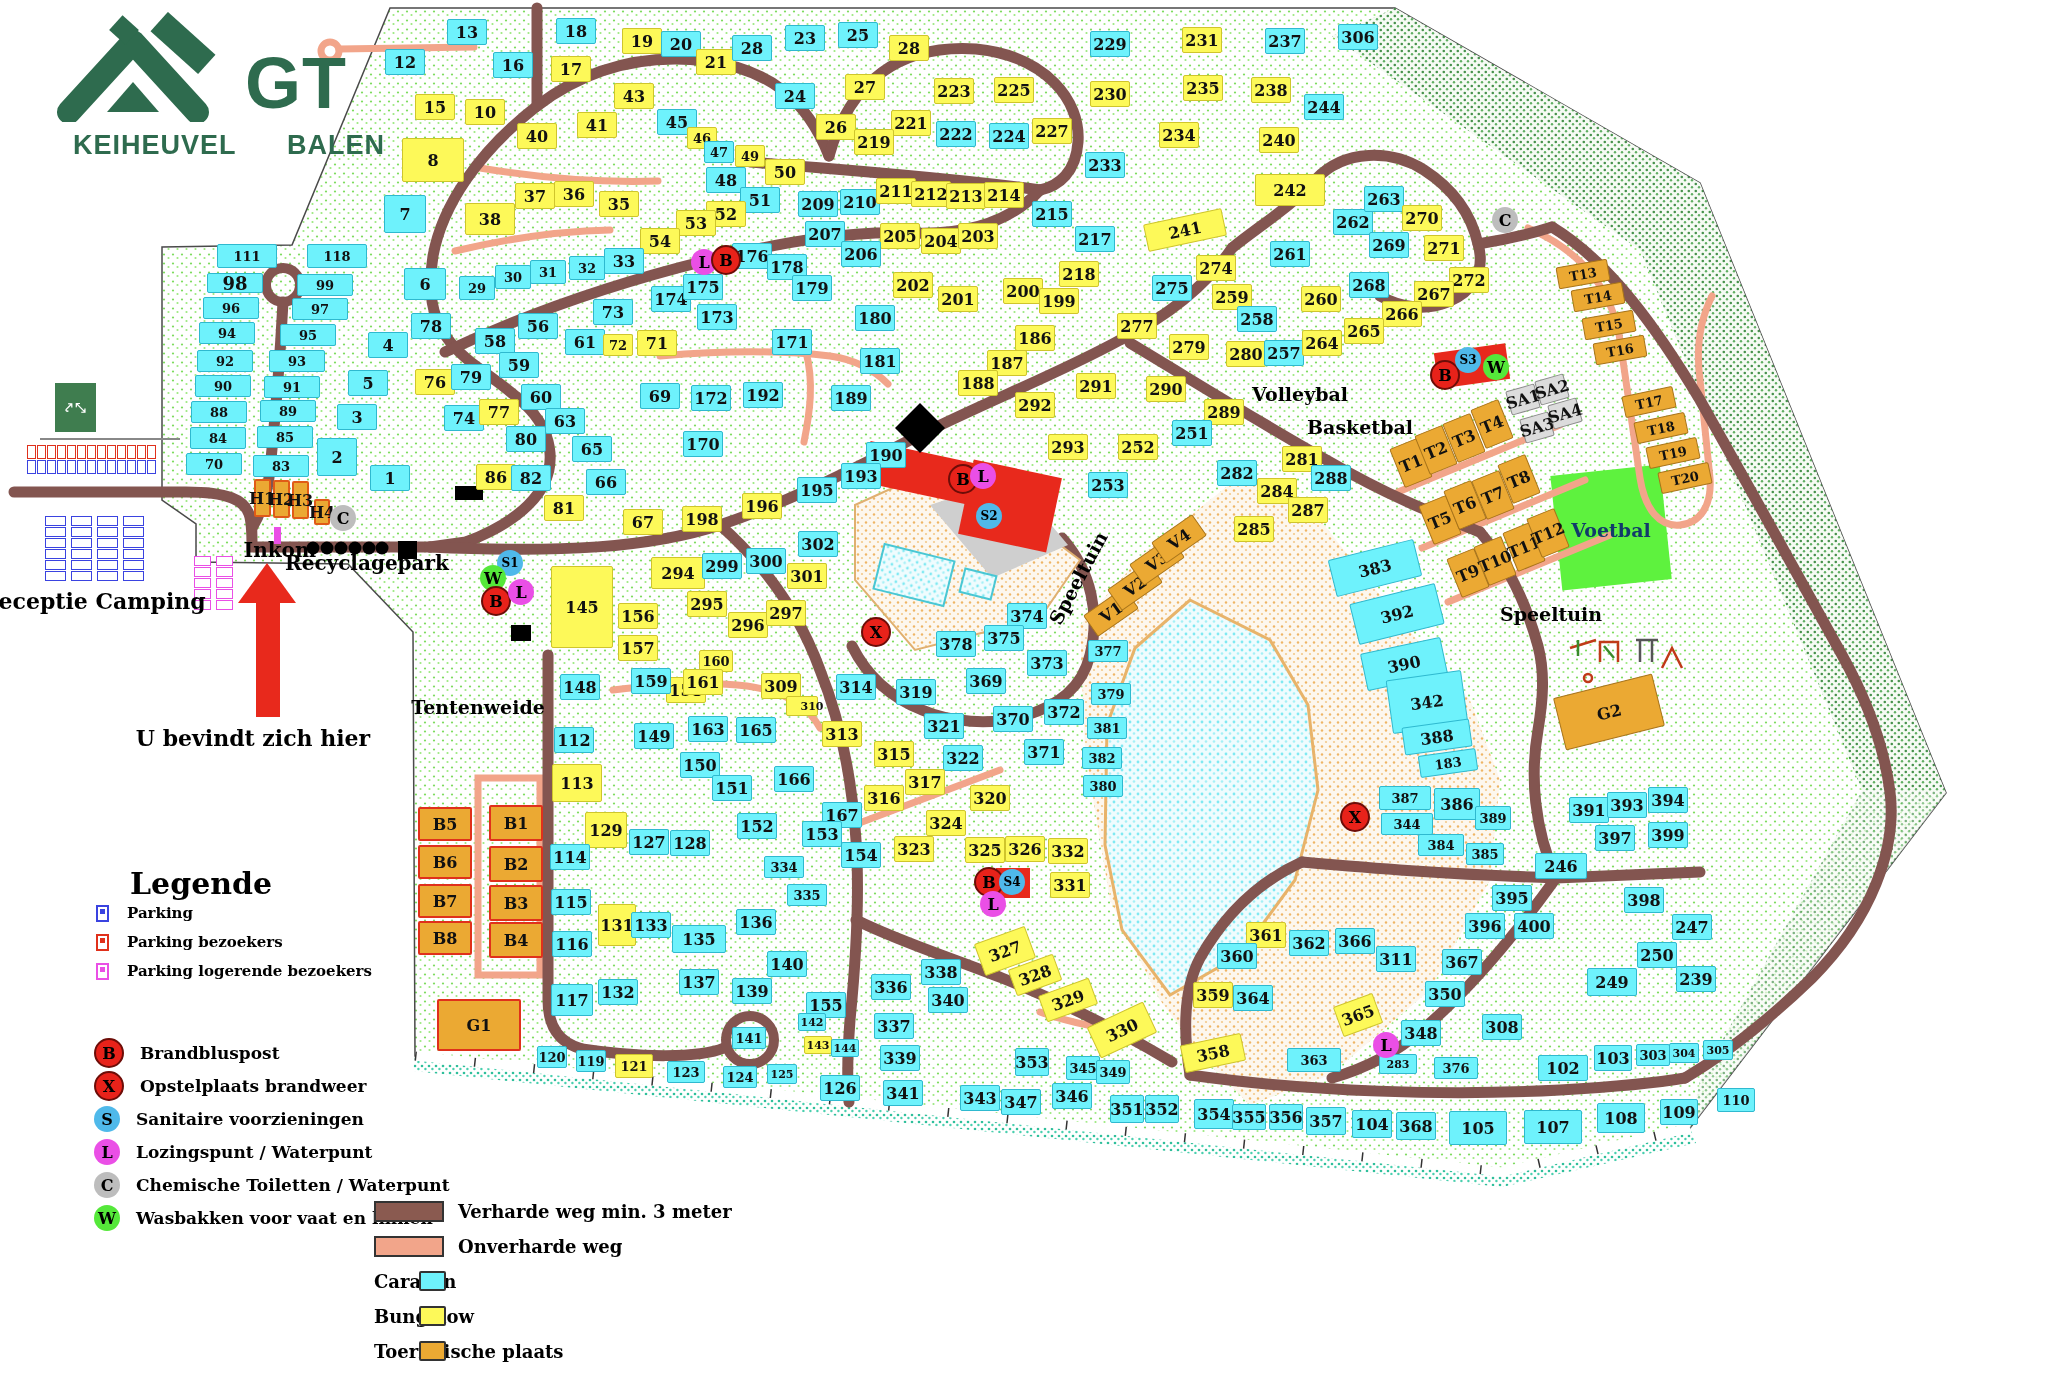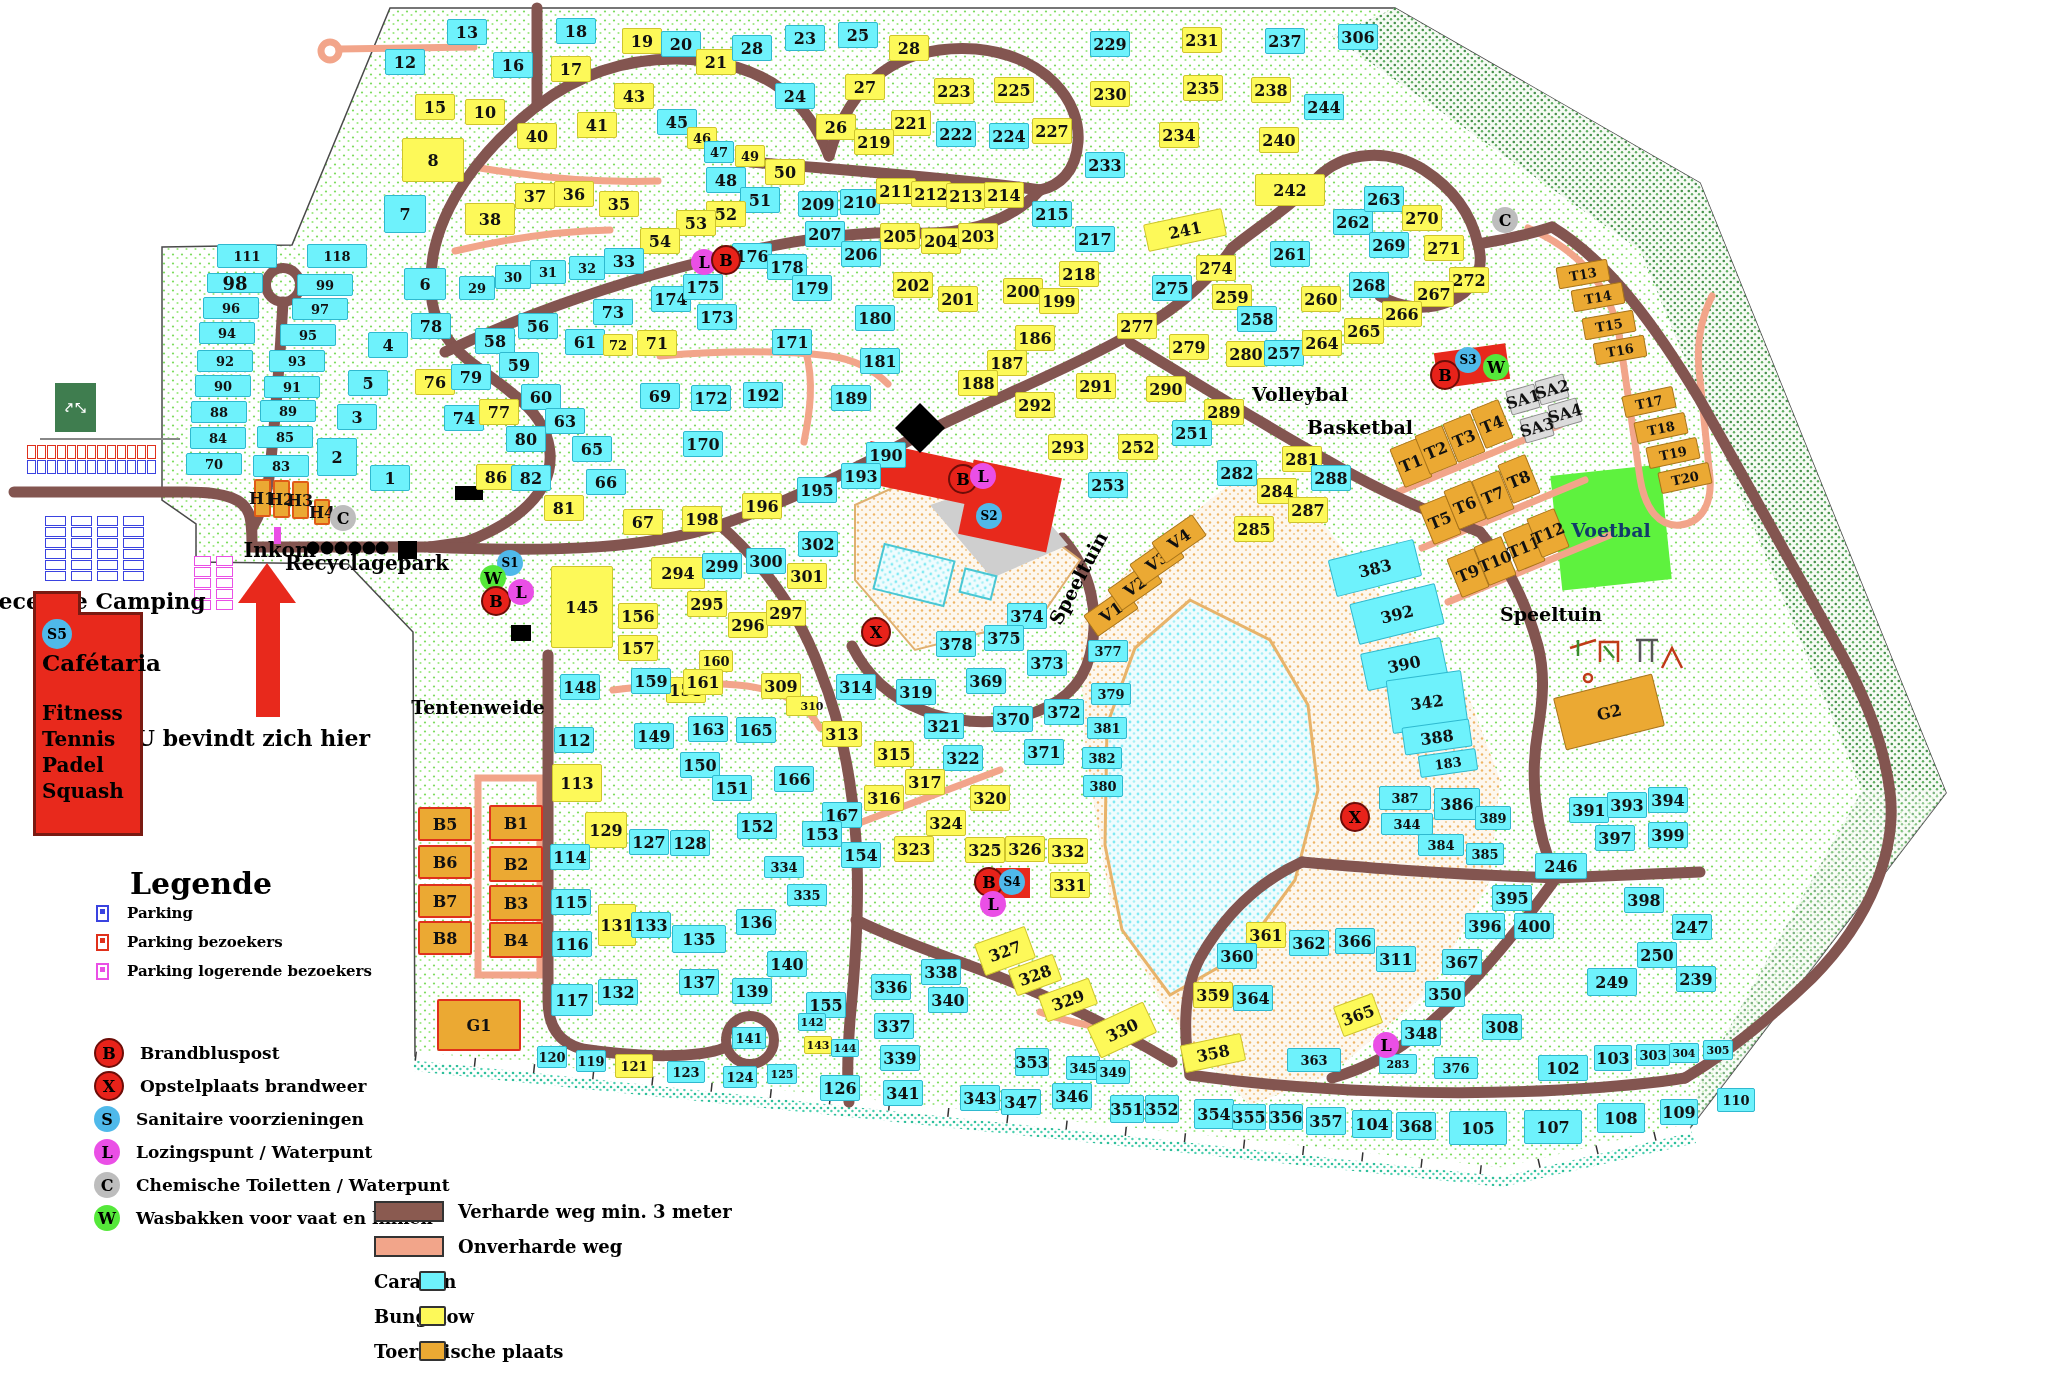--- a/index.html
+++ b/index.html
@@ -693,47 +693,50 @@
           <span class="pcell" style="width: 17px; height: 10px; border: 1.5px solid rgb(234, 79, 230); box-sizing: border-box;"></span>
           <span class="pcell" style="width: 17px; height: 10px; border: 1.5px solid rgb(234, 79, 230); box-sizing: border-box;"></span>
           <span class="pcell" style="width: 17px; height: 10px; border: 1.5px solid rgb(234, 79, 230); box-sizing: border-box;"></span>
           <span class="pcell" style="width: 17px; height: 10px; border: 1.5px solid rgb(234, 79, 230); box-sizing: border-box;"></span>
           <span class="pcell" style="width: 17px; height: 10px; border: 1.5px solid rgb(234, 79, 230); box-sizing: border-box;"></span>
         </div>
       </div>
       <div style="position: absolute; left: 274px; top: 527px; width: 7px; height: 17px; background: rgb(234, 79, 230);"></div>
     </div>
 
+  <div class="logo">
+    <svg width="180" height="110" viewBox="0 0 180 110">
+      <path d="M14,100 L78,30 L142,100" fill="none" stroke="#2e6b4e" stroke-width="24" stroke-linejoin="round" stroke-linecap="round"></path>
+      <path d="M52,100 L78,70 L104,100 Z" fill="#2e6b4e"></path>
+      <rect x="96" y="18" width="64" height="26" fill="#2e6b4e" transform="rotate(42 128 31)"></rect>
+      <rect x="58" y="8" width="22" height="20" fill="#2e6b4e" transform="rotate(42 69 18)"></rect>
+    </svg>
+    <span class="gt">GT</span>
+    <div class="logo-sub">
+      <span>KEIHEUVEL</span>
+      <span>BALEN</span>
+    </div>
+  </div>
 
   <div class="assembly">⤤ ⤡</div>
 
   <div class="lbl area" style="left:478px;top:707px">Tentenweide</div>
   <div class="lbl area" style="left:1300px;top:394px">Volleybal</div>
   <div class="lbl area" style="left:1360px;top:427px">Basketbal</div>
   <div class="lbl area" style="left:1611px;top:530px;color:#123a6b">Voetbal</div>
   <div class="lbl area rot62" style="left:1078px;top:578px">Speeltuin</div>
   <div class="lbl area" style="left:1551px;top:614px">Speeltuin</div>
   <div class="lbl" style="left:280px;top:550px;font-size:20px">Inkom</div>
   <div class="lbl" style="left:367px;top:563px;font-size:20px">Recyclagepark</div>
   <div class="lbl big" style="left:93px;top:601px">Receptie Camping</div>
   <div class="lbl big" style="left:253px;top:738px">U bevindt zich hier</div>
 
   <div class="you-arrow-head"></div>
   <div class="you-arrow-shaft"></div>
 
-  <div class="cafetaria">
-    <div class="caf-tab"></div>
-    <div class="caf-badge">S5</div>
-    <div class="caf-title">Cafétaria</div>
-    <div class="caf-gap"></div>
-    <div class="caf-line">Fitness</div>
-    <div class="caf-line">Tennis</div>
-    <div class="caf-line">Padel</div>
-    <div class="caf-line">Squash</div>
-  </div>
 
   <div class="legende-title">Legende</div>
   <div class="legend-parking" id="legend-parking">
       <div class="row">
         <span class="pk-ico" style="border: 2px solid rgb(58, 67, 224);">
           <i style="background: rgb(58, 67, 224);"></i>
         </span>
         <span>Parking</span>
       </div>
       <div class="row">

